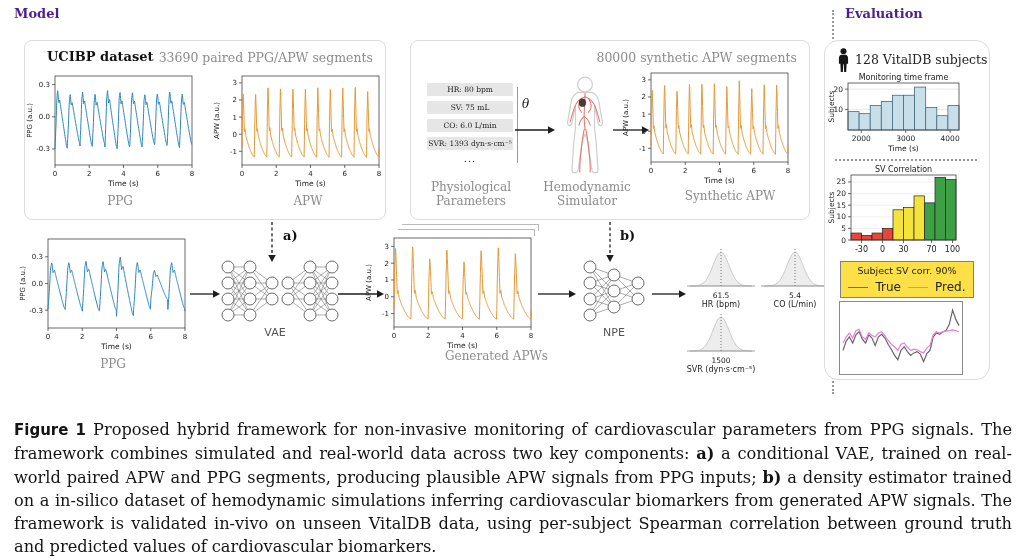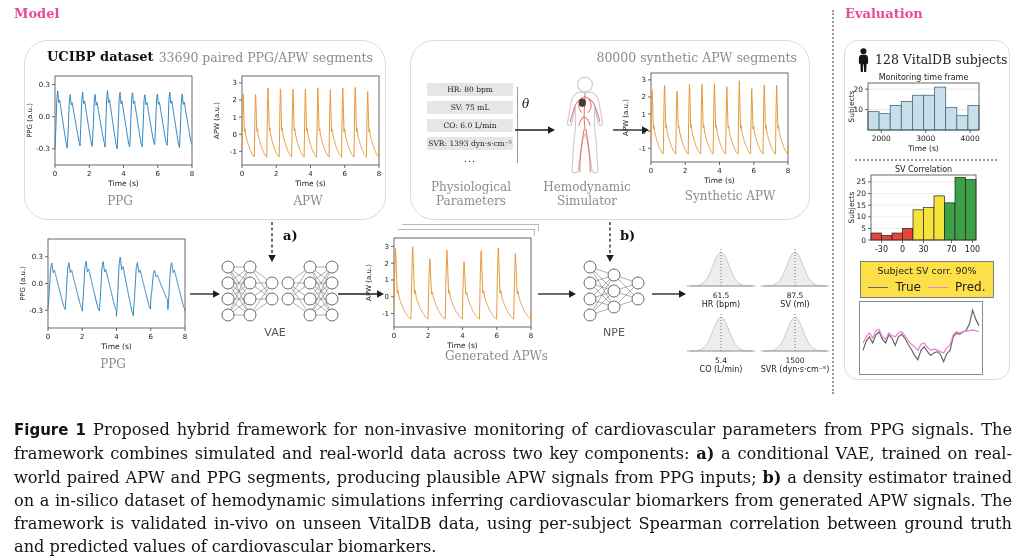--- a/index.html
+++ b/index.html
@@ -1,20 +1,20 @@
 <!DOCTYPE html>
 <html><head>
 <meta charset="utf-8">
 <style>
   html,body{margin:0;padding:0;background:#fff;}
   #canvas{position:relative;width:1024px;height:558px;background:#fff;overflow:hidden;
           font-family:"DejaVu Serif",serif;}
   .abs{position:absolute;}
-  .panel{position:absolute;border:1.5px solid #dcdcdc;border-radius:24px;background:#fff;}
-  .sec-label{font-weight:bold;font-size:13px;color:#ec4899;text-align:center;}
+  .panel{position:absolute;border:1.5px solid #dcdcdc;border-radius:8px;background:#fff;}
+  .sec-label{font-weight:bold;font-size:13px;color:#4c1d95;text-align:center;}
   .box-title{font-weight:bold;font-size:13px;color:#111;}
   .box-sub{font-size:12.5px;color:#8c8c8c;}
   .plot-caption{font-size:12px;color:#8c8c8c;text-align:center;}
   .net-label{font-family:"DejaVu Sans",sans-serif;font-size:11px;color:#555;text-align:center;}
   .ab-label{font-weight:bold;font-size:13px;color:#111;}
   .chip{background:#e6e6e6;border-radius:1px;height:13px;line-height:13px;margin-bottom:5px;
         text-align:center;font-size:7.5px;color:#222;}
   .ellipsis{text-align:center;font-size:10px;color:#222;letter-spacing:1px;}
   .theta{font-style:italic;font-size:12px;color:#111;}
   .vline{border-left:1px solid #9a9a9a;}
@@ -363,34 +363,29 @@
   <div class="abs post-grid" style="left:686px;top:246px;">
       <div class="post-cell"><svg width="70" height="44" viewBox="0 0 70 44">
           <path d="M4,40 L4,40.0 L6,40.0 L8,39.9 L10,39.7 L12,39.5 L14,38.9 L16,38.0 L18,36.4 L20,34.1 L22,30.9 L24,26.8 L26,21.9 L28,16.8 L30,12.0 L32,8.3 L34,6.3 L36,6.3 L38,8.3 L40,12.0 L42,16.8 L44,21.9 L46,26.8 L48,30.9 L50,34.1 L52,36.4 L54,38.0 L56,38.9 L58,39.5 L60,39.7 L62,39.9 L64,40.0 L66,40.0 L66,40 Z" fill="#ededed" stroke="#c0c0c0" stroke-width="0.8"></path>
           <line x1="35" y1="3" x2="35" y2="40" stroke="#555" stroke-width="0.8" stroke-dasharray="1,2"></line>
           <line x1="1" y1="40" x2="69" y2="40" stroke="#999" stroke-width="0.9"></line>
         </svg><div class="post-val">61.5</div><div class="post-lab">HR (bpm)</div></div>
       <div class="post-cell"><svg width="70" height="44" viewBox="0 0 70 44">
           <path d="M4,40 L4,40.0 L6,40.0 L8,39.9 L10,39.7 L12,39.5 L14,38.9 L16,38.0 L18,36.4 L20,34.1 L22,30.9 L24,26.8 L26,21.9 L28,16.8 L30,12.0 L32,8.3 L34,6.3 L36,6.3 L38,8.3 L40,12.0 L42,16.8 L44,21.9 L46,26.8 L48,30.9 L50,34.1 L52,36.4 L54,38.0 L56,38.9 L58,39.5 L60,39.7 L62,39.9 L64,40.0 L66,40.0 L66,40 Z" fill="#ededed" stroke="#c0c0c0" stroke-width="0.8"></path>
           <line x1="35" y1="3" x2="35" y2="40" stroke="#555" stroke-width="0.8" stroke-dasharray="1,2"></line>
           <line x1="1" y1="40" x2="69" y2="40" stroke="#999" stroke-width="0.9"></line>
-        </svg><div class="post-val">87.5</div><div class="post-lab">SV (ml)</div></div>
-      <div class="post-cell"><svg width="70" height="44" viewBox="0 0 70 44">
-          <path d="M4,40 L4,40.0 L6,40.0 L8,39.9 L10,39.7 L12,39.5 L14,38.9 L16,38.0 L18,36.4 L20,34.1 L22,30.9 L24,26.8 L26,21.9 L28,16.8 L30,12.0 L32,8.3 L34,6.3 L36,6.3 L38,8.3 L40,12.0 L42,16.8 L44,21.9 L46,26.8 L48,30.9 L50,34.1 L52,36.4 L54,38.0 L56,38.9 L58,39.5 L60,39.7 L62,39.9 L64,40.0 L66,40.0 L66,40 Z" fill="#ededed" stroke="#c0c0c0" stroke-width="0.8"></path>
-          <line x1="35" y1="3" x2="35" y2="40" stroke="#555" stroke-width="0.8" stroke-dasharray="1,2"></line>
-          <line x1="1" y1="40" x2="69" y2="40" stroke="#999" stroke-width="0.9"></line>
         </svg><div class="post-val">5.4</div><div class="post-lab">CO (L/min)</div></div>
       <div class="post-cell"><svg width="70" height="44" viewBox="0 0 70 44">
           <path d="M4,40 L4,40.0 L6,40.0 L8,39.9 L10,39.7 L12,39.5 L14,38.9 L16,38.0 L18,36.4 L20,34.1 L22,30.9 L24,26.8 L26,21.9 L28,16.8 L30,12.0 L32,8.3 L34,6.3 L36,6.3 L38,8.3 L40,12.0 L42,16.8 L44,21.9 L46,26.8 L48,30.9 L50,34.1 L52,36.4 L54,38.0 L56,38.9 L58,39.5 L60,39.7 L62,39.9 L64,40.0 L66,40.0 L66,40 Z" fill="#ededed" stroke="#c0c0c0" stroke-width="0.8"></path>
           <line x1="35" y1="3" x2="35" y2="40" stroke="#555" stroke-width="0.8" stroke-dasharray="1,2"></line>
           <line x1="1" y1="40" x2="69" y2="40" stroke="#999" stroke-width="0.9"></line>
         </svg><div class="post-val">1500</div><div class="post-lab">SVR (dyn·s·cm⁻⁵)</div></div>
     </div>
 
-  <div class="panel" style="left:844px;top:40px;width:164px;height:338px;border-radius:14px;">
+  <div class="panel" style="left:824px;top:40px;width:164px;height:338px;border-radius:14px;">
     <div class="abs" style="left:11px;top:7px;"><svg width="15" height="25" viewBox="0 0 14 24">
           <circle cx="7" cy="3.1" r="2.9" fill="#151515"></circle>
           <path d="M4.6,6.5 C3,7.3 2.6,8.6 2.6,10.2 L2.6,15.2 L4,15.2 L4.4,23 L6.4,23 L6.7,15.5 L7.3,15.5 L7.6,23 L9.6,23 L10,15.2 L11.4,15.2 L11.4,10.2 C11.4,8.6 11,7.3 9.4,6.5 Z" fill="#151515"></path>
         </svg></div>
     <div class="abs subjects-txt" style="left:30px;top:11px;">128 VitalDB subjects</div>
     <div class="abs" style="left:2px;top:30px;"><svg width="158" height="88" viewBox="0 0 158 88">
           <text x="76.5" y="9" font-size="8" text-anchor="middle" fill="#222">Monitoring time frame</text>
           <line x1="21" y1="38.565217391304344" x2="132" y2="38.565217391304344" stroke="#e3e3e3" stroke-width="0.8"></line>
           <line x1="18" y1="38.565217391304344" x2="21" y2="38.565217391304344" stroke="#444" stroke-width="0.8"></line>
           <text x="16" y="41.065217391304344" font-size="7.5" text-anchor="end" fill="#222">10</text>

